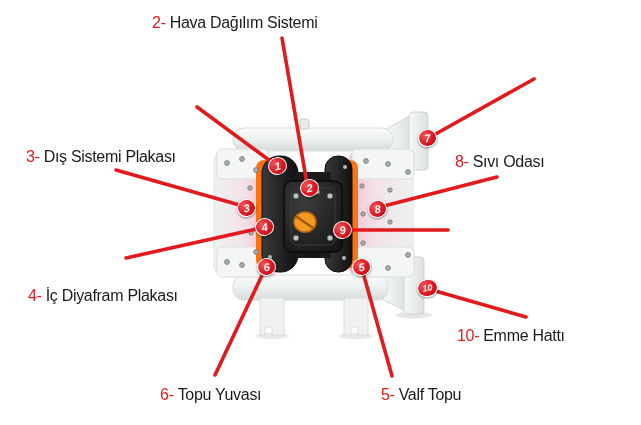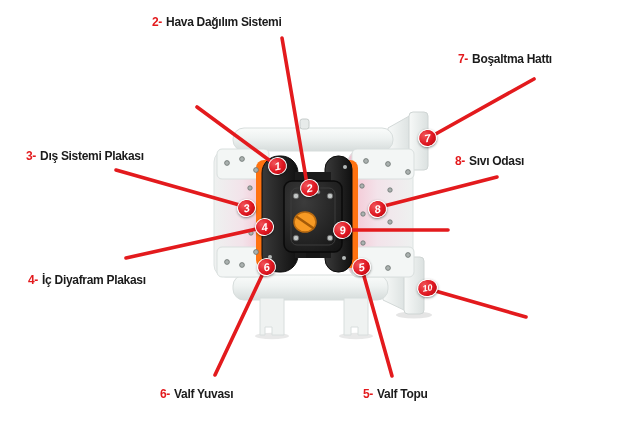--- a/index.html
+++ b/index.html
@@ -2,21 +2,21 @@
 <html><head>
 <meta charset="utf-8">
 <style>
   html,body{margin:0;padding:0;background:#ffffff;}
   .stage{
     position:relative;width:641px;height:425px;background:#ffffff;overflow:hidden;
     font-family:"Liberation Sans",sans-serif;
   }
   .stage svg{position:absolute;left:0;top:0;}
   .callout{
-    position:absolute;white-space:nowrap;font-weight:700;font-size:12px;
+    position:absolute;white-space:nowrap;font-weight:400;font-size:16px;
     line-height:19px;color:#1b1b1b;letter-spacing:-0.3px;
   }
   .callout .num{color:#e31a1d;margin-right:4px;}
   .marker{
     position:absolute;width:19px;height:18px;box-sizing:border-box;
     border-radius:50%;border:1.5px solid #ffffff;
     background:radial-gradient(circle at 35% 30%, #f0545a, #df1620 55%, #a80d12);
     box-shadow:0 1px 2.5px rgba(0,0,0,.45);
     color:#fff;font-style:italic;font-weight:700;font-size:11px;
     display:flex;align-items:center;justify-content:center;
@@ -170,29 +170,29 @@
   <div class="marker" style="left:368px;top:200px">8</div>
   <div class="marker" style="left:333px;top:221px">9</div>
   <div class="marker wide" style="left:417px;top:279px">10</div>
 
   <div class="callout" style="left:152px;top:13px">
     <span class="num">2-</span><span>Hava Dağılım Sistemi</span>
   </div>
   <div class="callout" style="left:26px;top:147px">
     <span class="num">3-</span><span>Dış Sistemi Plakası</span>
   </div>
-  <div class="callout" style="left:28px;top:271px">
+  <div class="callout" style="left:28px;top:286px">
     <span class="num">4-</span><span>İç Diyafram Plakası</span>
   </div>
-  <div class="callout" style="left:363px;top:385px">
+  <div class="callout" style="left:381px;top:385px">
     <span class="num">5-</span><span>Valf Topu</span>
   </div>
   <div class="callout" style="left:160px;top:385px">
-    <span class="num">6-</span><span>Valf Yuvası</span>
-  </div>
-  <div class="callout" style="left:458px;top:50px">
-    <span class="num">7-</span><span>Boşaltma Hattı</span>
+    <span class="num">6-</span><span>Topu Yuvası</span>
   </div>
   <div class="callout" style="left:455px;top:152px">
     <span class="num">8-</span><span>Sıvı Odası</span>
+  </div>
+  <div class="callout" style="left:457px;top:326px">
+    <span class="num">10-</span><span>Emme Hattı</span>
   </div>
 
 </div>
 
 </body></html>

